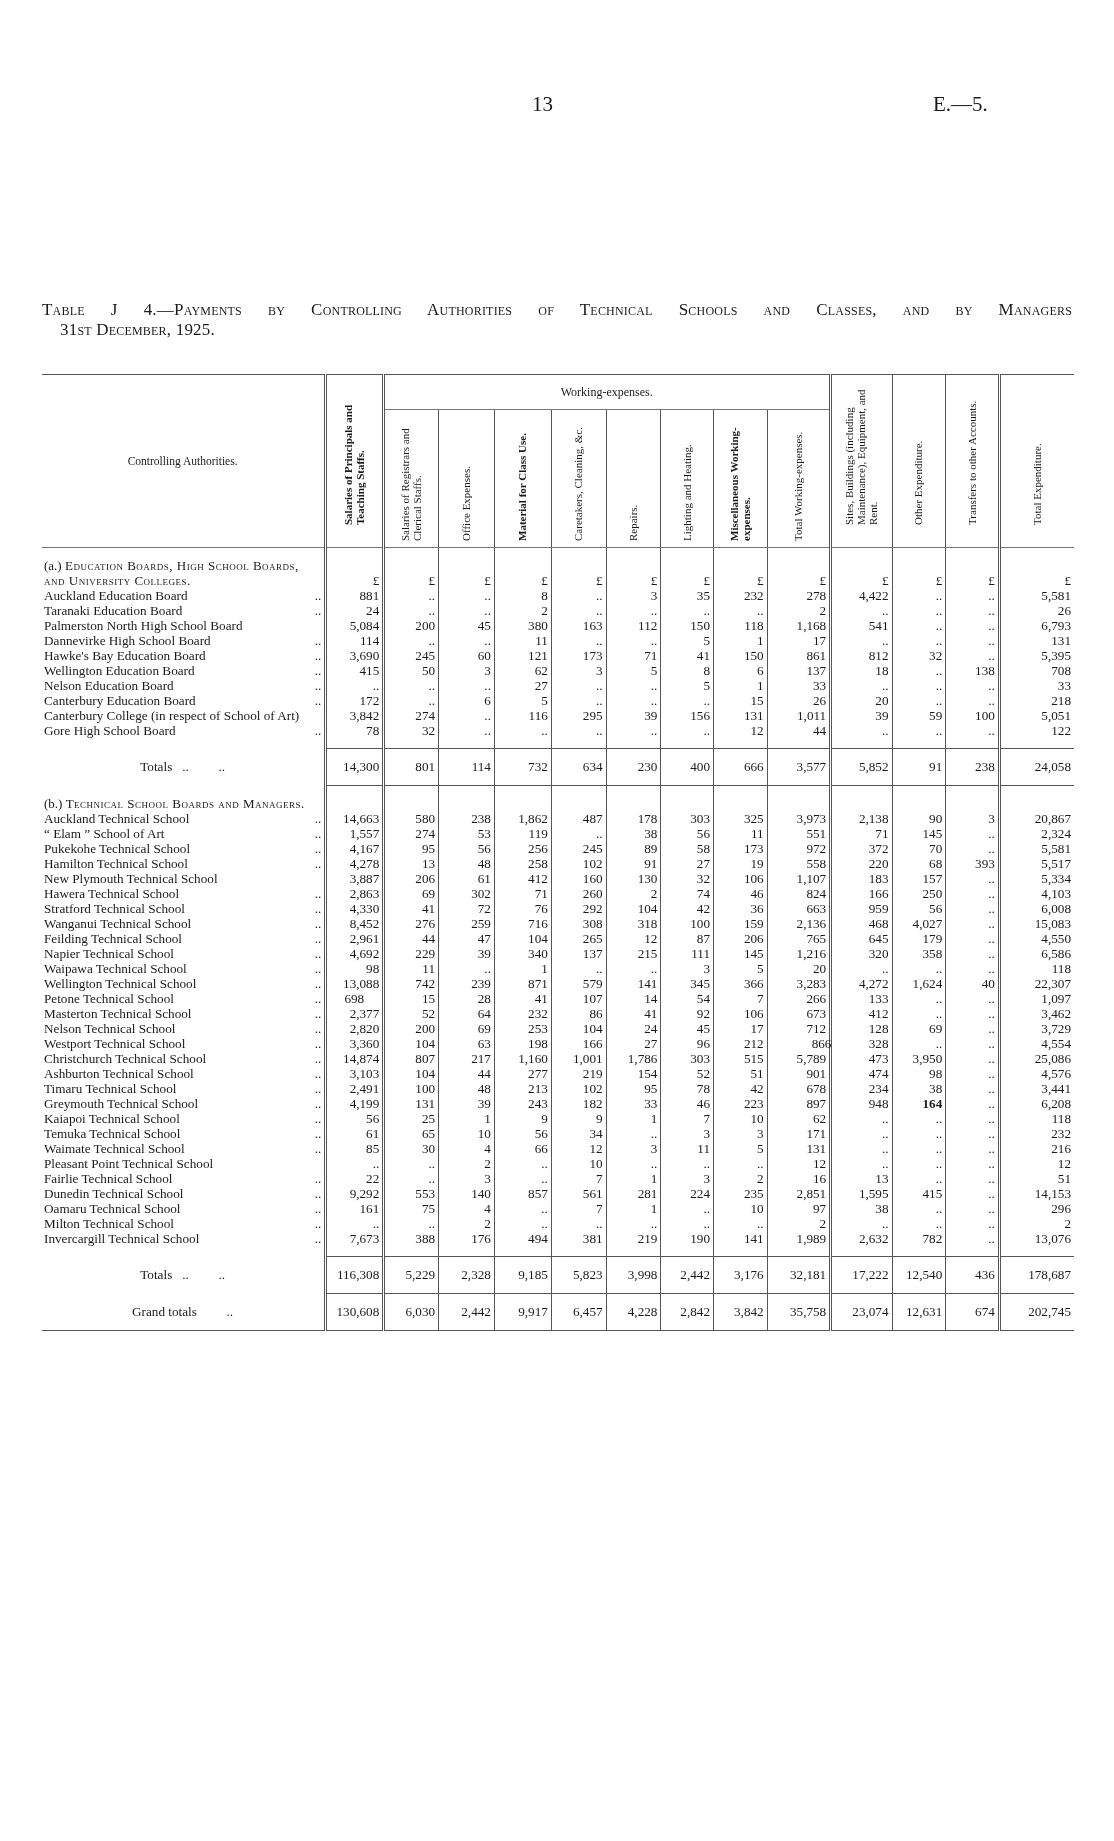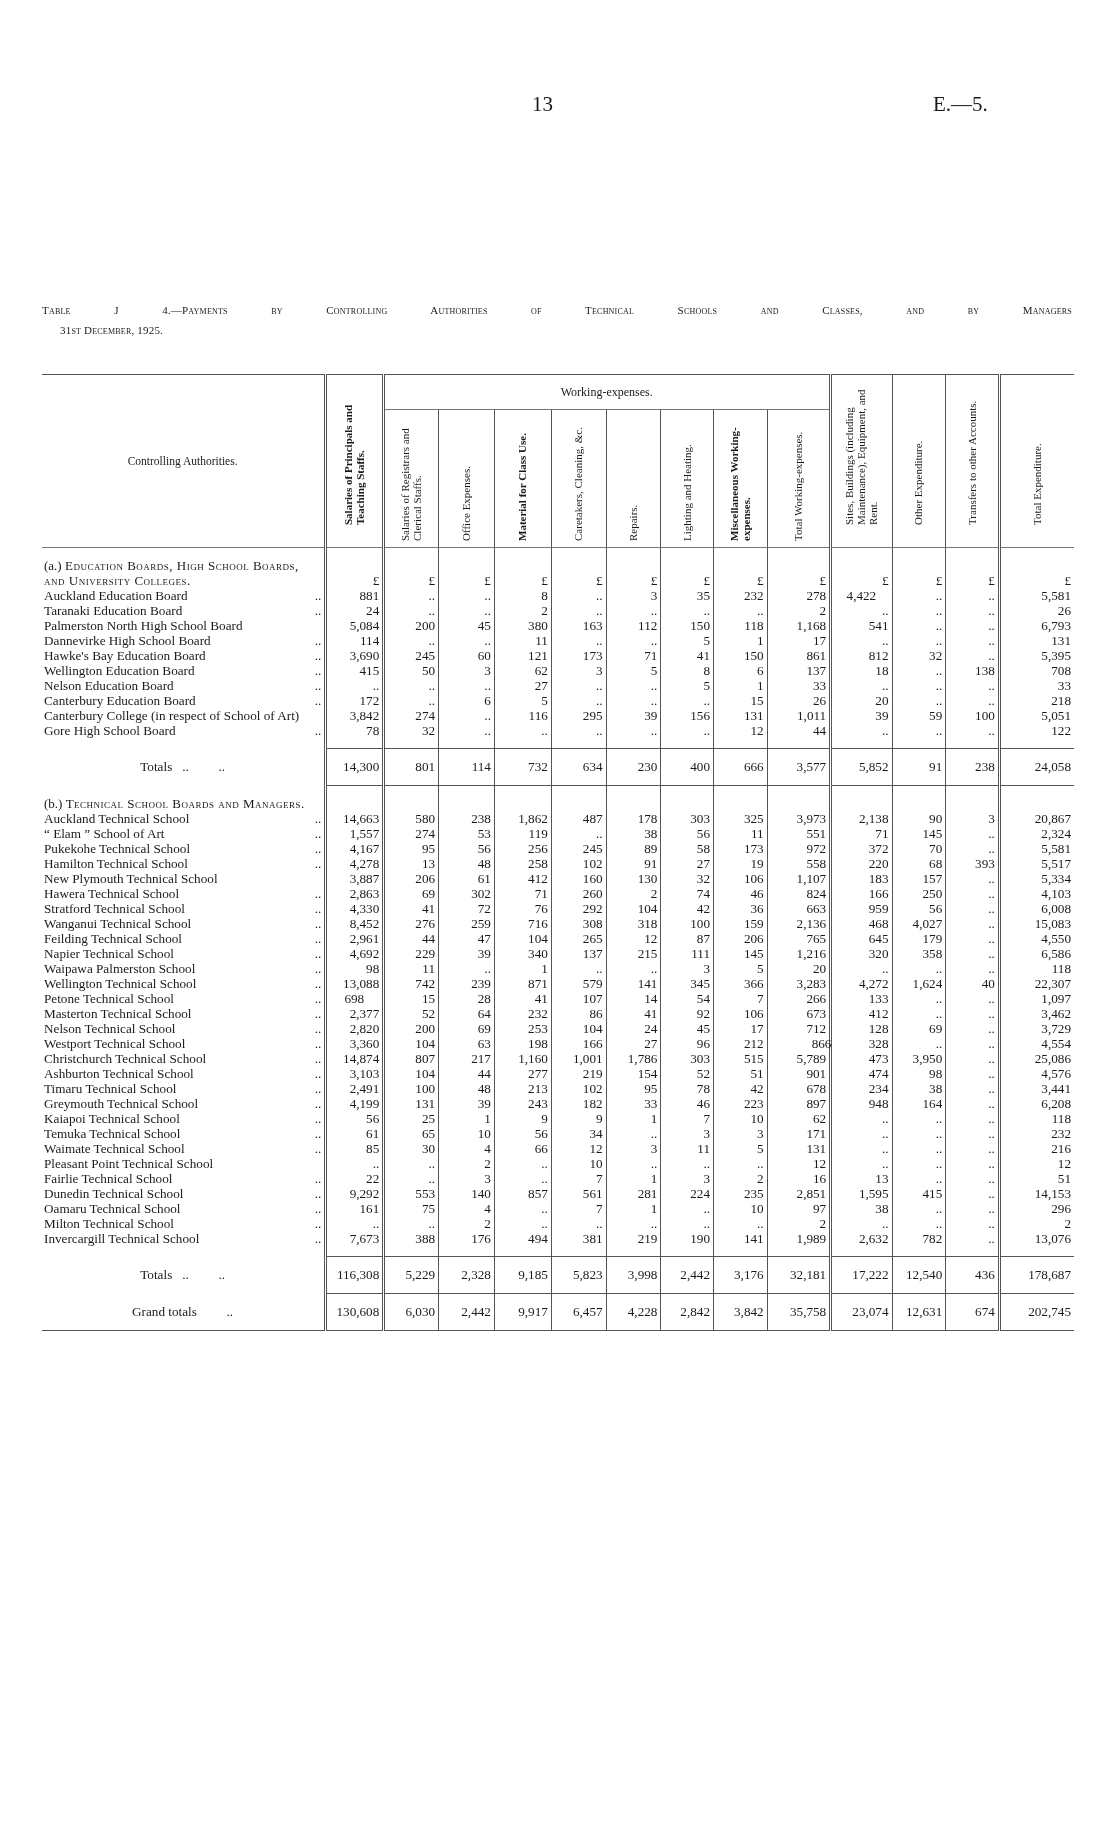--- a/index.html
+++ b/index.html
@@ -4,21 +4,21 @@
 <style>
   html, body { margin: 0; padding: 0; background: #ffffff; }
   body {
     width: 1114px; height: 1841px; position: relative; overflow: hidden;
     font-family: "Liberation Serif", "DejaVu Serif", serif; color: #1a1a1a;
   }
   .page-num { position: absolute; left: 532px; top: 92px; font-size: 21px; }
   .page-ref { position: absolute; left: 933px; top: 92px; font-size: 21px; }
   .title {
     position: absolute; left: 42px; top: 300px; width: 1030px;
-    font-size: 11px; line-height: 20px; text-align: justify; letter-spacing: 0.2px;
+    font-size: 17px; line-height: 20px; text-align: justify; letter-spacing: 0.2px;
   }
   .title .sc { font-variant: small-caps; }
   .title .l2 { padding-left: 18px; display: block; }
   .title .l1 { display: block; text-align-last: justify; }
   .title .l2 { text-align-last: justify; }
 
   table.t {
     position: absolute; left: 42px; top: 374px; width: 1032px;
     border-collapse: collapse; font-size: 13.2px; table-layout: fixed;
   }
@@ -164,21 +164,21 @@
         <td class="name"><span class="dots">..</span><span>Auckland Education Board</span></td>
         <td class="num dvl" style="vertical-align: bottom;">881</td>
         <td class="num dvl" style="vertical-align: bottom;">..</td>
         <td class="num vl" style="vertical-align: bottom;">..</td>
         <td class="num vl" style="vertical-align: bottom;">8</td>
         <td class="num vl" style="vertical-align: bottom;">..</td>
         <td class="num vl" style="vertical-align: bottom;">3</td>
         <td class="num vl" style="vertical-align: bottom;">35</td>
         <td class="num vl" style="vertical-align: bottom;">232</td>
         <td class="num vl" style="vertical-align: bottom;">278</td>
-        <td class="num dvl" style="vertical-align: bottom; text-align: center;">4,422</td>
+        <td class="num dvl" style="vertical-align: bottom;">4,422</td>
         <td class="num vl" style="vertical-align: bottom;">..</td>
         <td class="num vl" style="vertical-align: bottom;">..</td>
         <td class="num dvl" style="vertical-align: bottom;">5,581</td>
       </tr>
       <tr>
         <td class="name"><span class="dots">..</span><span>Taranaki Education Board</span></td>
         <td class="num dvl" style="vertical-align: bottom;">24</td>
         <td class="num dvl" style="vertical-align: bottom;">..</td>
         <td class="num vl" style="vertical-align: bottom;">..</td>
         <td class="num vl" style="vertical-align: bottom;">2</td>
@@ -547,21 +547,21 @@
         <td class="num vl" style="vertical-align: bottom;">215</td>
         <td class="num vl" style="vertical-align: bottom;">111</td>
         <td class="num vl" style="vertical-align: bottom;">145</td>
         <td class="num vl" style="vertical-align: bottom;">1,216</td>
         <td class="num dvl" style="vertical-align: bottom;">320</td>
         <td class="num vl" style="vertical-align: bottom;">358</td>
         <td class="num vl" style="vertical-align: bottom;">..</td>
         <td class="num dvl" style="vertical-align: bottom;">6,586</td>
       </tr>
       <tr>
-        <td class="name"><span class="dots">..</span><span>Waipawa Palmerston School</span></td>
+        <td class="name"><span class="dots">..</span><span>Waipawa Technical School</span></td>
         <td class="num dvl" style="vertical-align: bottom;">98</td>
         <td class="num dvl" style="vertical-align: bottom;">11</td>
         <td class="num vl" style="vertical-align: bottom;">..</td>
         <td class="num vl" style="vertical-align: bottom;">1</td>
         <td class="num vl" style="vertical-align: bottom;">..</td>
         <td class="num vl" style="vertical-align: bottom;">..</td>
         <td class="num vl" style="vertical-align: bottom;">3</td>
         <td class="num vl" style="vertical-align: bottom;">5</td>
         <td class="num vl" style="vertical-align: bottom;">20</td>
         <td class="num dvl" style="vertical-align: bottom;">..</td>
@@ -702,21 +702,21 @@
         <td class="num dvl" style="vertical-align: bottom;">4,199</td>
         <td class="num dvl" style="vertical-align: bottom;">131</td>
         <td class="num vl" style="vertical-align: bottom;">39</td>
         <td class="num vl" style="vertical-align: bottom;">243</td>
         <td class="num vl" style="vertical-align: bottom;">182</td>
         <td class="num vl" style="vertical-align: bottom;">33</td>
         <td class="num vl" style="vertical-align: bottom;">46</td>
         <td class="num vl" style="vertical-align: bottom;">223</td>
         <td class="num vl" style="vertical-align: bottom;">897</td>
         <td class="num dvl" style="vertical-align: bottom;">948</td>
-        <td class="num vl" style="vertical-align: bottom;">164</td>
+        <td class="num vl" style="vertical-align: bottom; font-weight: bold;">164</td>
         <td class="num vl" style="vertical-align: bottom;">..</td>
         <td class="num dvl" style="vertical-align: bottom;">6,208</td>
       </tr>
       <tr>
         <td class="name"><span class="dots">..</span><span>Kaiapoi Technical School</span></td>
         <td class="num dvl" style="vertical-align: bottom;">56</td>
         <td class="num dvl" style="vertical-align: bottom;">25</td>
         <td class="num vl" style="vertical-align: bottom;">1</td>
         <td class="num vl" style="vertical-align: bottom;">9</td>
         <td class="num vl" style="vertical-align: bottom;">9</td>

